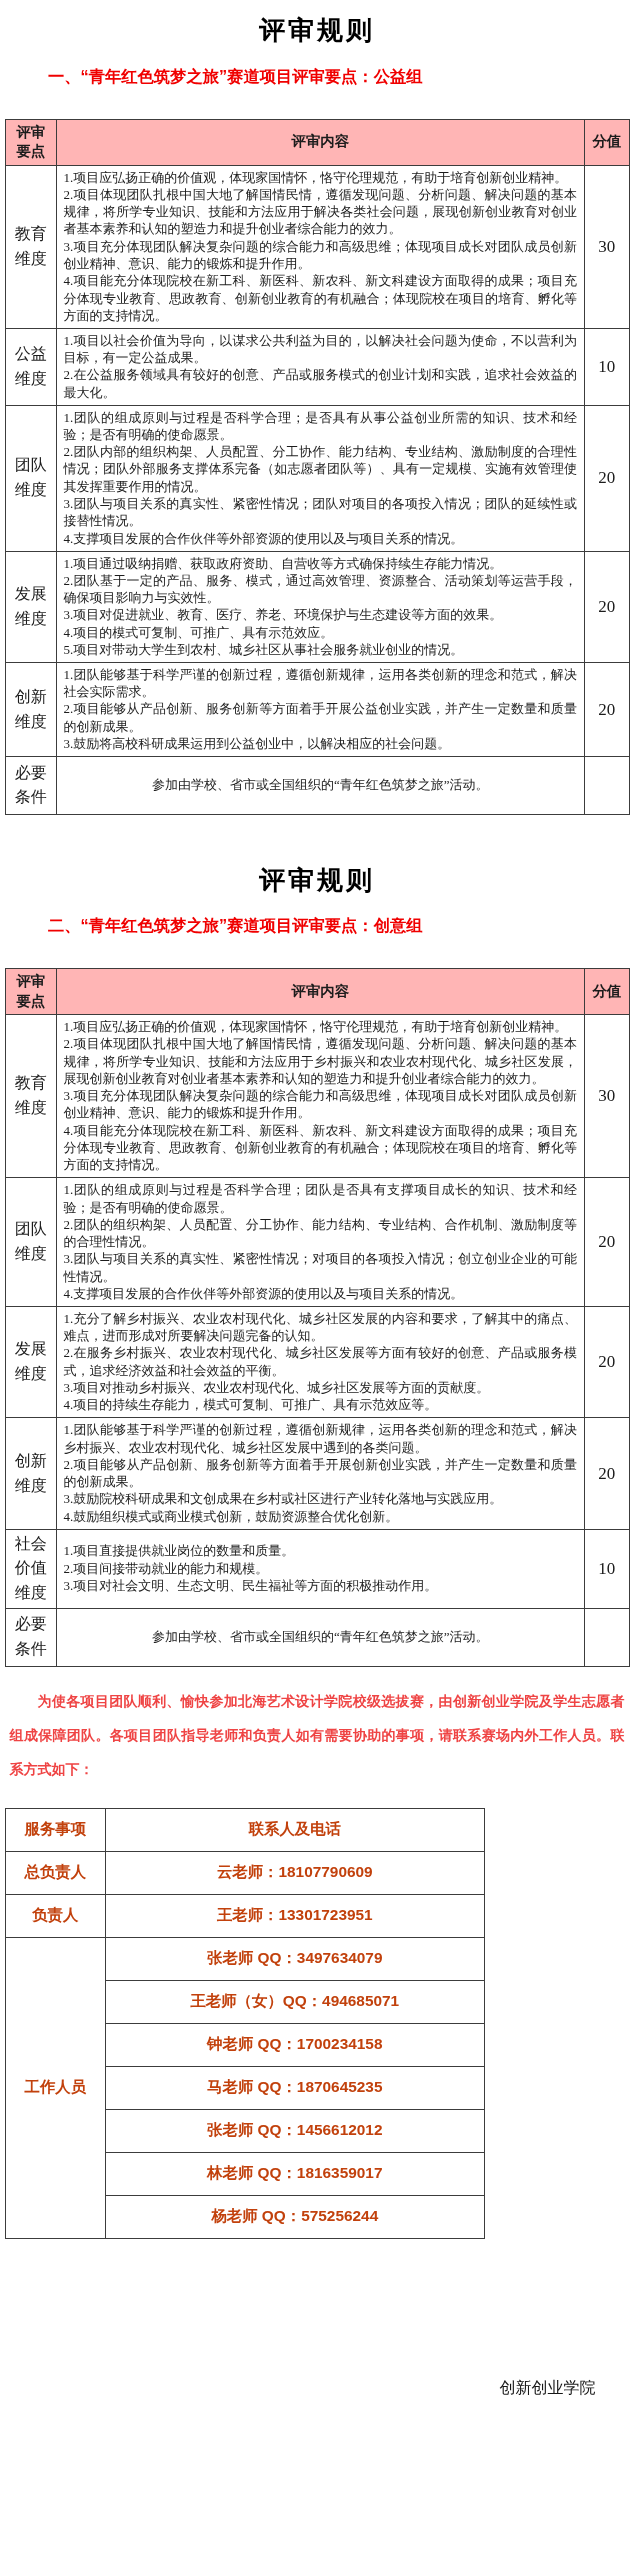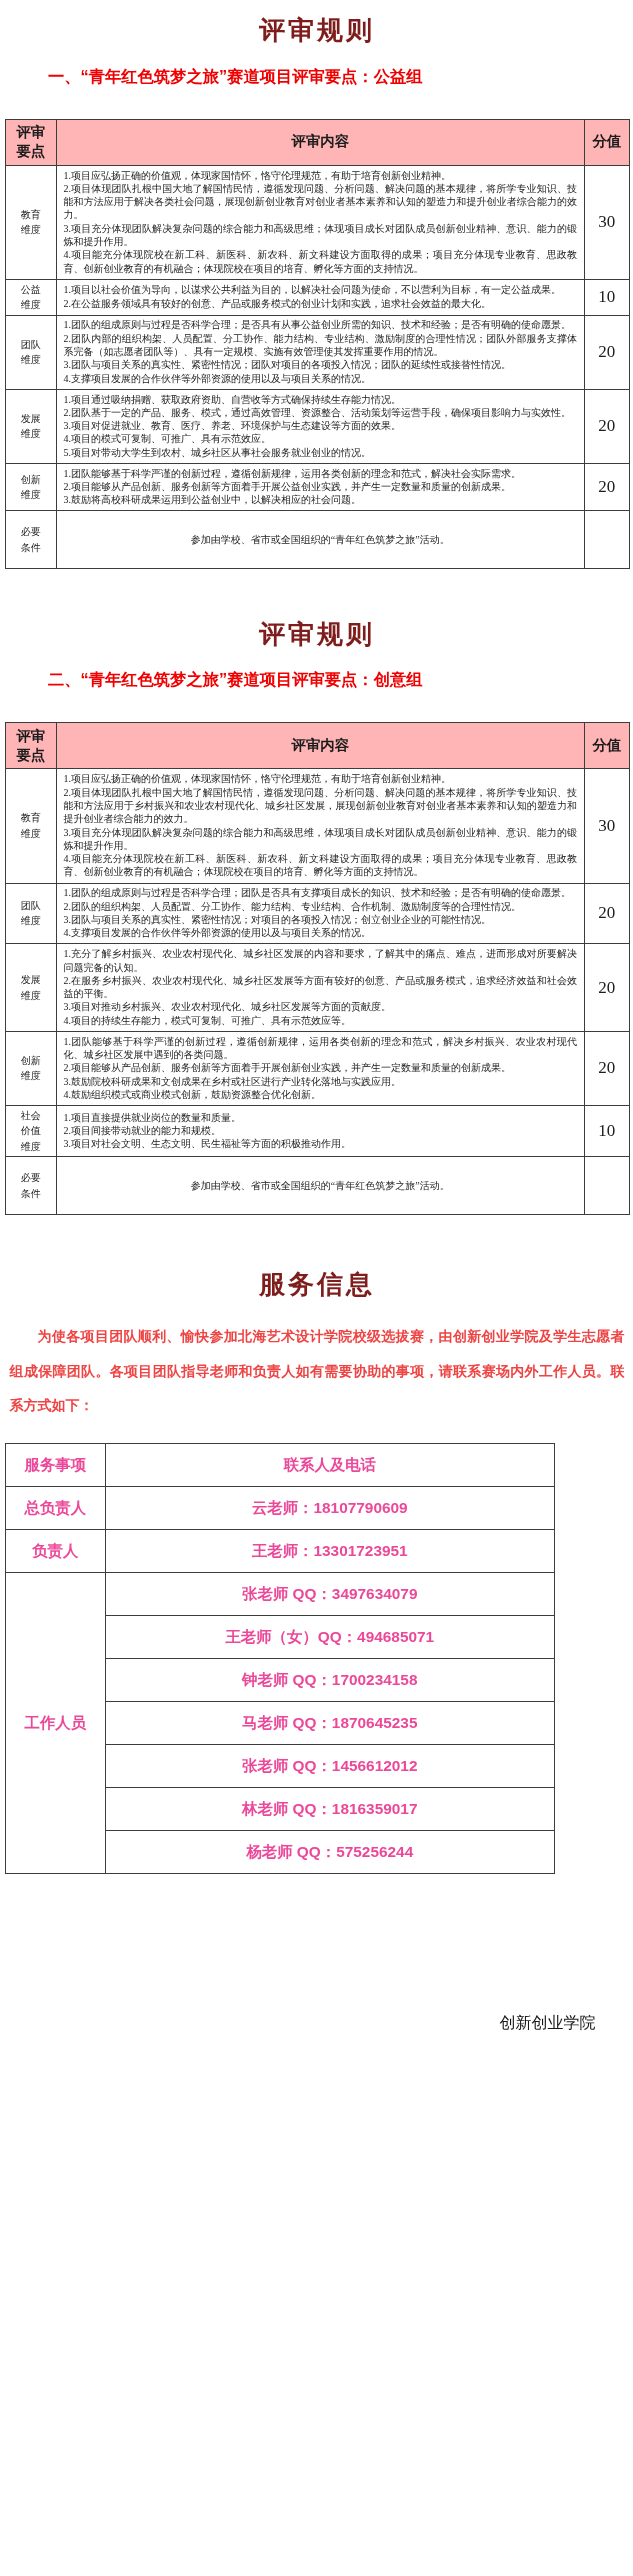--- a/index.html
+++ b/index.html
@@ -16,21 +16,21 @@
   }
   .doc{padding:13.4px 0 40px 0;}
 
   .page-title{
     margin:0;
     text-align:center;
     font-family:Liberation Serif, serif;
     font-weight:bold;
     font-size:26px;
     letter-spacing:2.9px;
-    color:#7f1d1d;
+    color:#000000;
   }
   .page-title.second{margin-top:48px;}
   .section-heading{
     margin:17.3px 0 0 0;
     padding-left:48px;
     font-family:"Liberation Sans","DejaVu Sans",sans-serif;
     font-weight:bold;
     font-size:16.3px;
     color:var(--red);
   }
@@ -56,27 +56,27 @@
     height:43px;
     text-align:center;
     vertical-align:middle;
     white-space:pre-line;
     line-height:1.35;
   }
   td.dim-cell{
     text-align:center;
     vertical-align:middle;
     white-space:pre-line;
-    font-size:10px;
+    font-size:16px;
     line-height:1.55;
     padding:1.9px 1px;
   }
   td.content-cell{
     padding:2.9px 6.7px 3.8px 6.7px;
-    font-size:10px;
+    font-size:13px;
     line-height:1.33;
     text-align:justify;
     white-space:pre-line;
     vertical-align:middle;
   }
   td.score-cell{
     text-align:center;
     vertical-align:middle;
     font-size:17px;
   }
@@ -89,28 +89,28 @@
     font-weight:bold;
     font-size:14px;
     line-height:2.45;
     text-align:justify;
     text-indent:2em;
     color:#ef4444;
   }
 
   table.contact{
     margin:21px 0 0 4.8px;
-    width:550px;
+    width:480px;
     border-collapse:collapse;
     table-layout:fixed;
     border:1.9px solid #2e2e2e;
     font-family:"Liberation Sans","DejaVu Sans",sans-serif;
     font-weight:bold;
     font-size:15.4px;
-    color:#ec4899;
+    color:#c2410c;
   }
   table.contact th, table.contact td{
     border:1px solid var(--line);
     text-align:center;
     vertical-align:middle;
     height:40px;
   }
   table.contact col.c-item{width:100px;}
 
   .footer{
@@ -259,21 +259,20 @@
       </tr>
       <tr class="required-row">
         <td class="dim-cell">必要
 条件</td>
         <td class="content-cell">参加由学校、省市或全国组织的“青年红色筑梦之旅”活动。</td>
         <td class="score-cell"></td>
       </tr>
     </tbody>
   </table>
 
-  <h1 class="page-title service-title">服务信息</h1>
   <p class="service-intro">为使各项目团队顺利、愉快参加北海艺术设计学院校级选拔赛，由创新创业学院及学生志愿者组成保障团队。各项目团队指导老师和负责人如有需要协助的事项，请联系赛场内外工作人员。联系方式如下：</p>
 
   <table class="contact">
     <colgroup>
         <col class="c-item">
         <col>
       </colgroup>
     <tbody>
       <tr>
         <th>服务事项</th>

